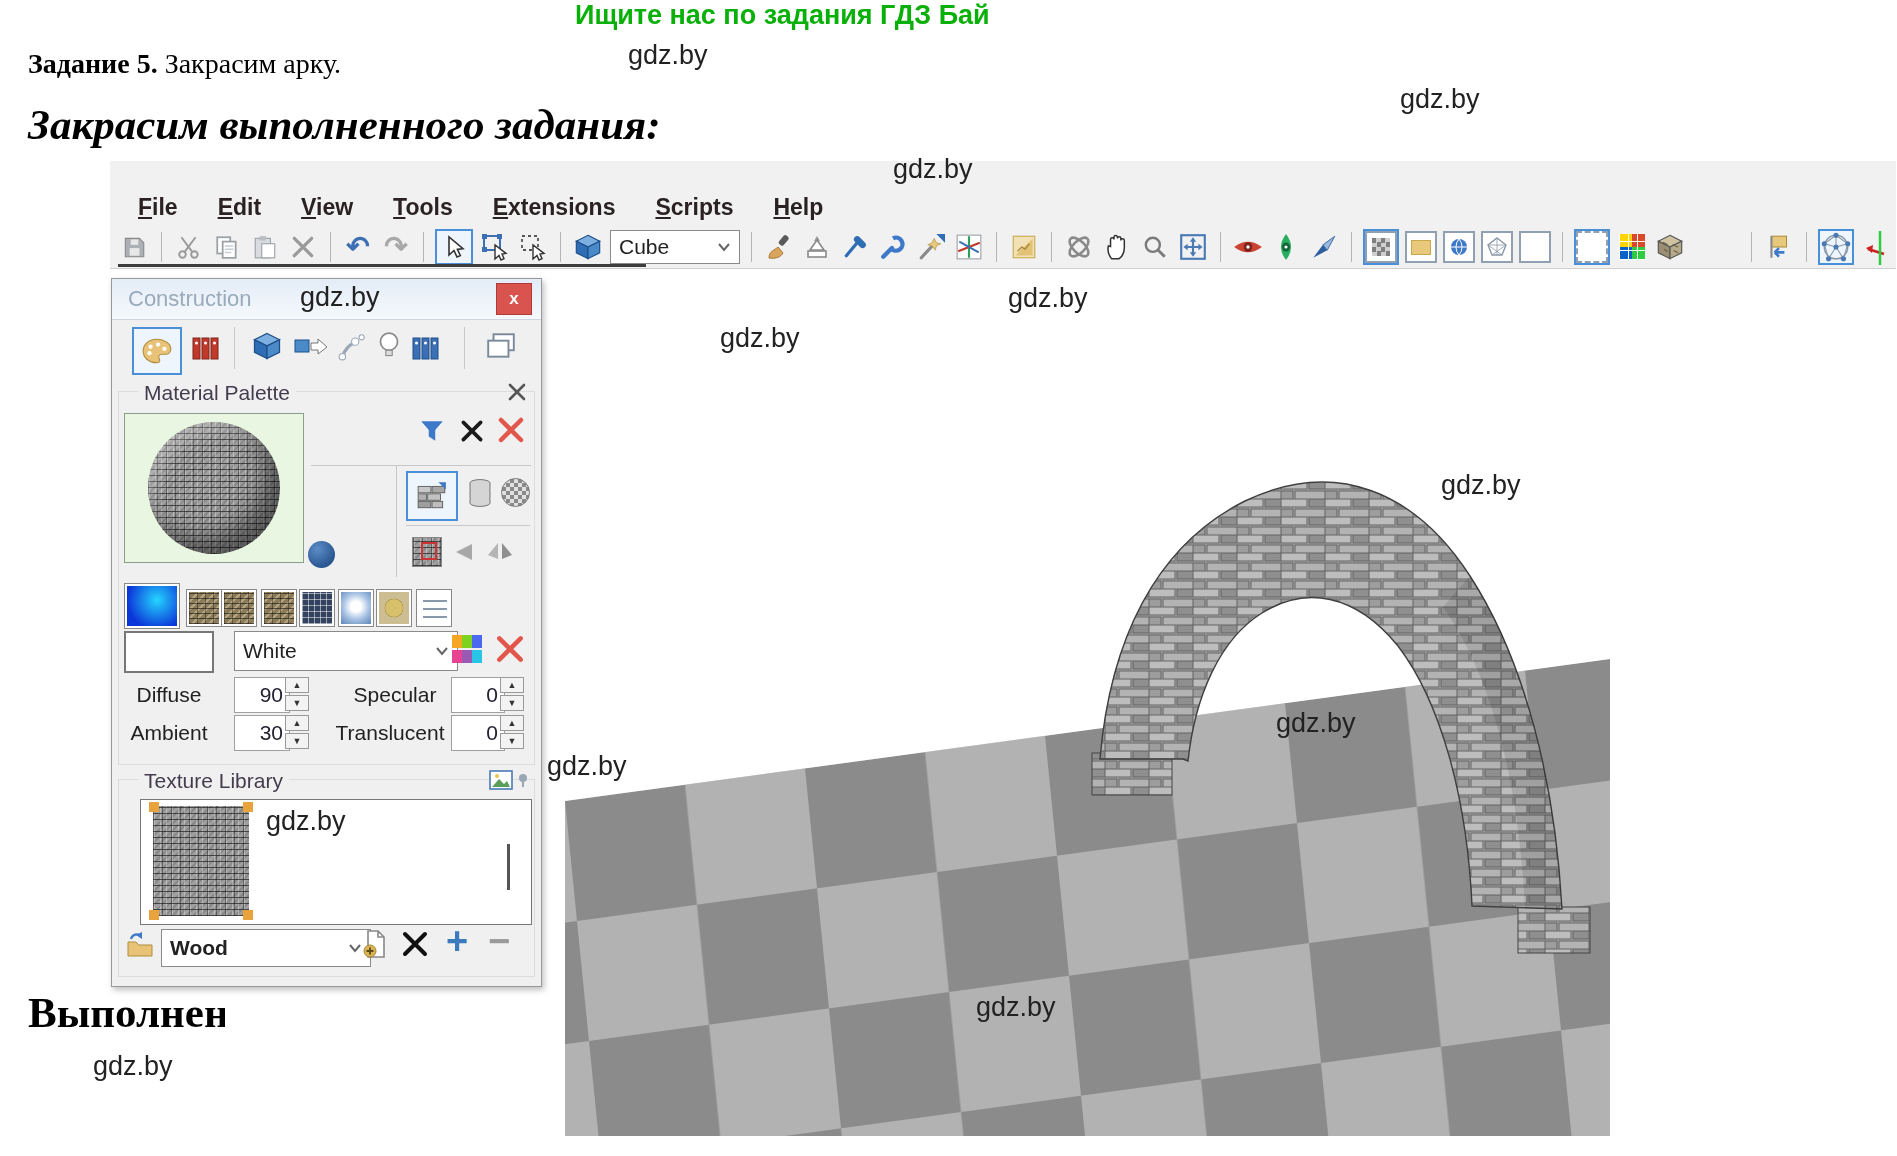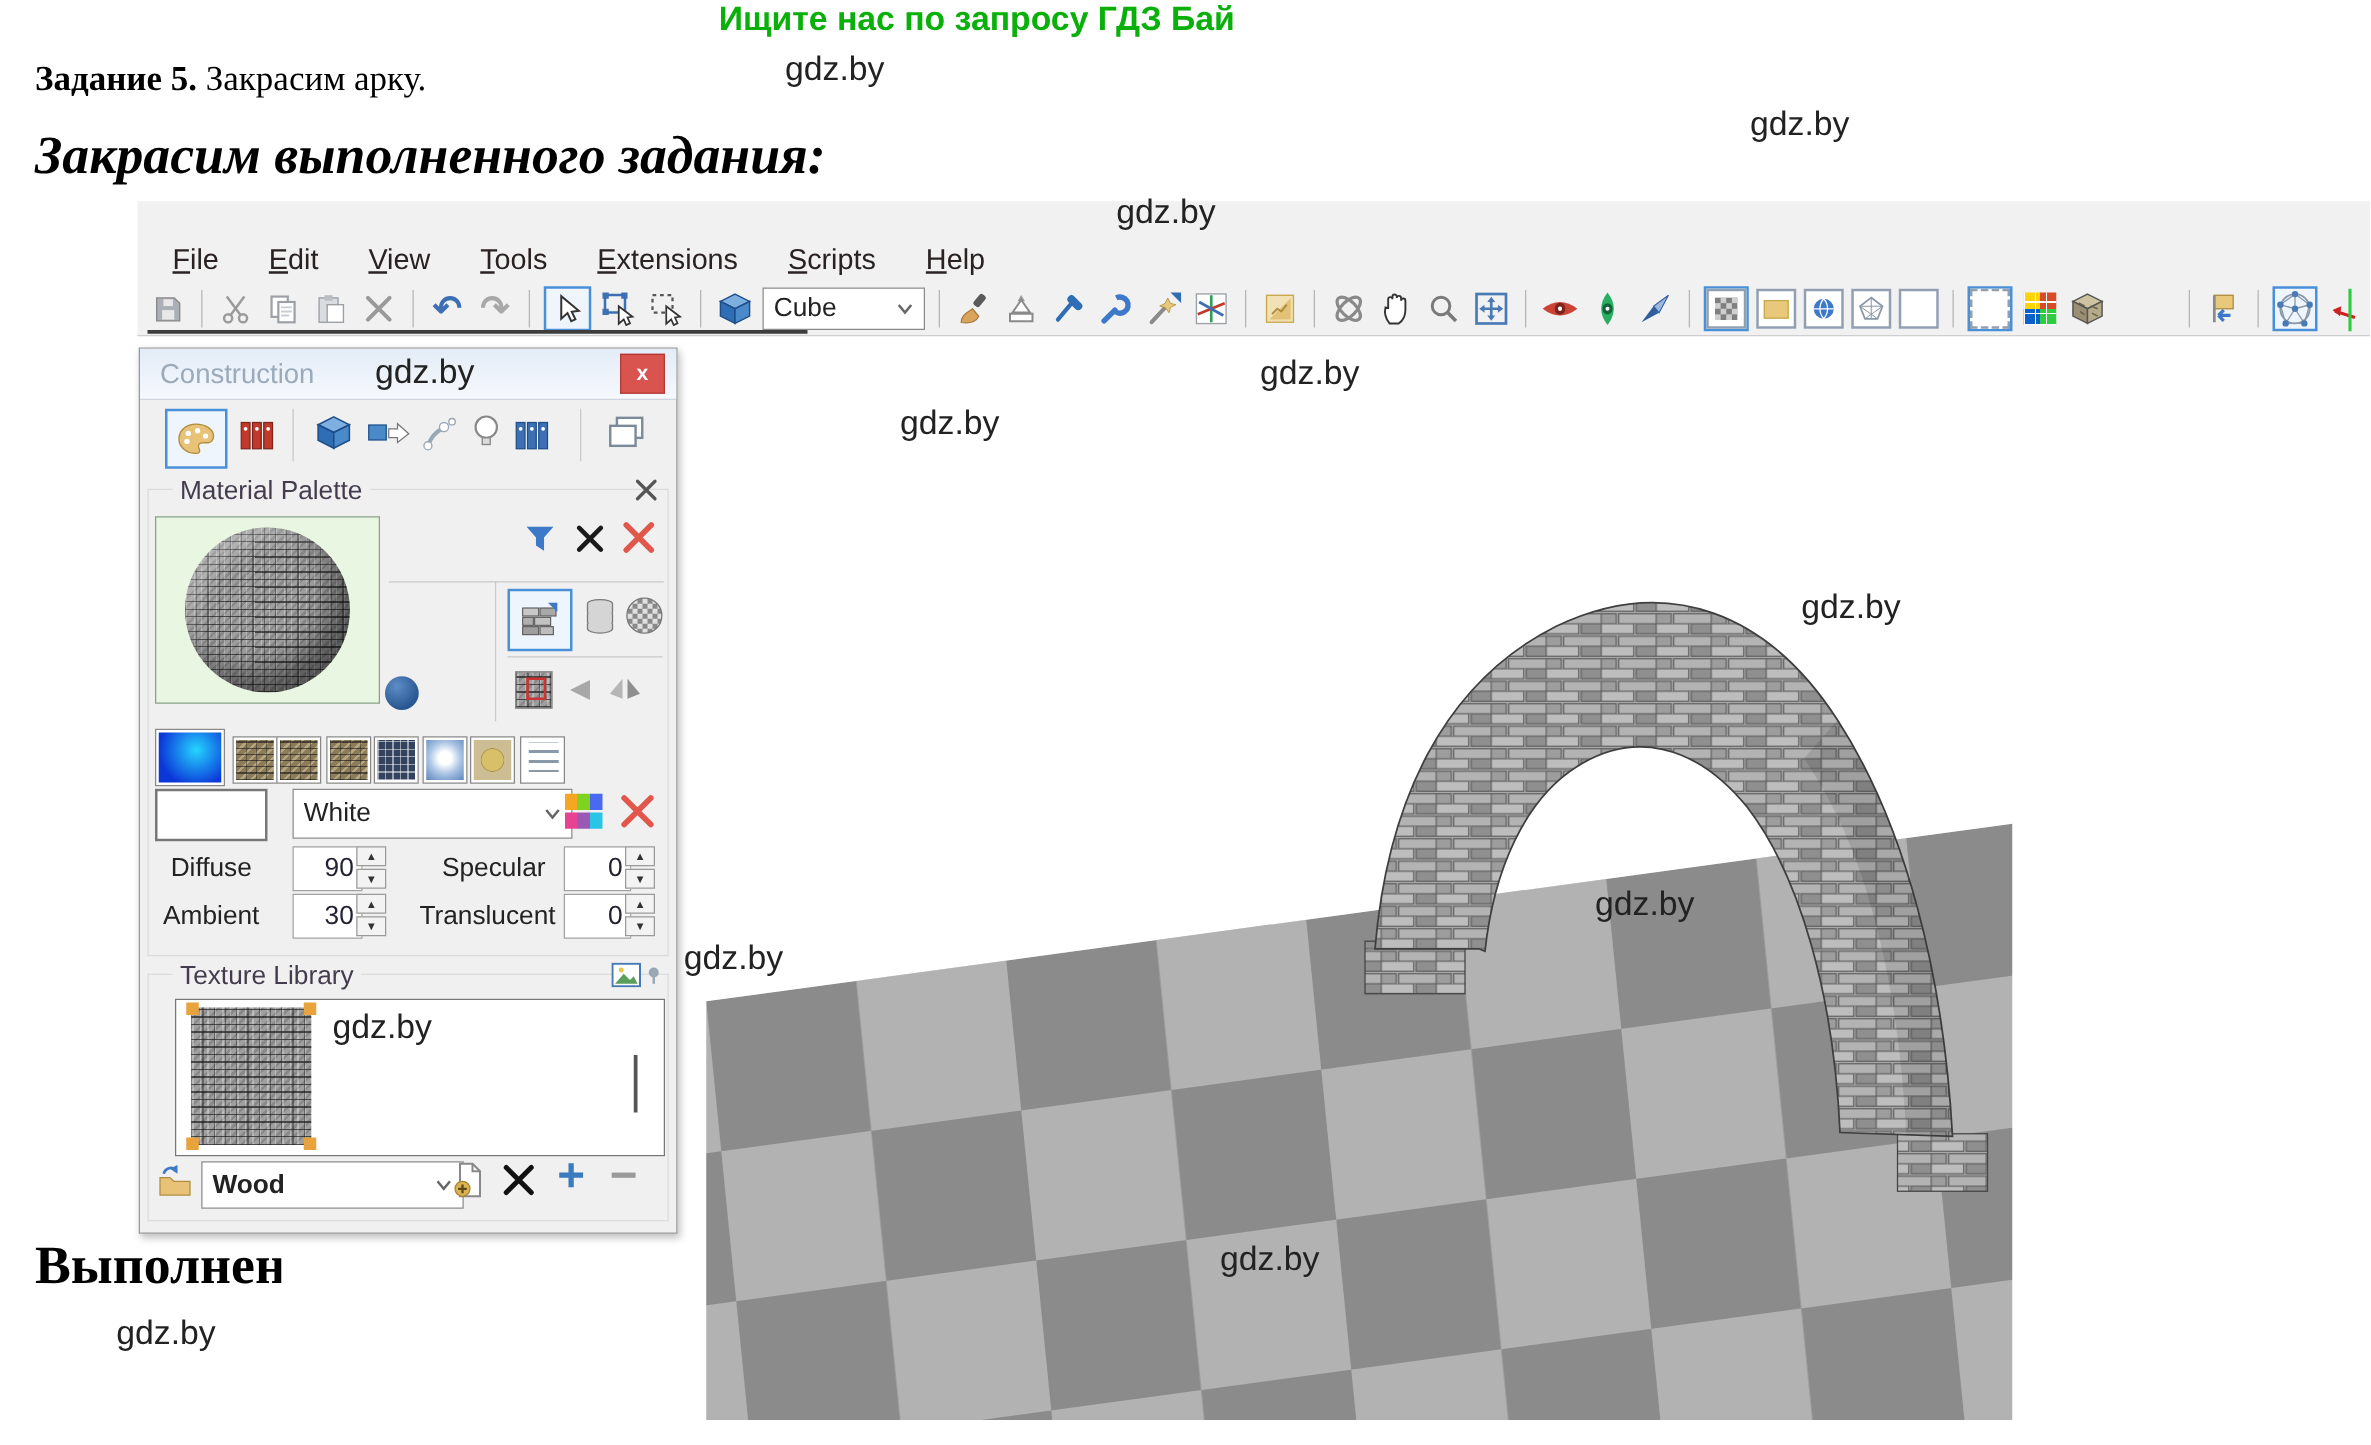--- a/index.html
+++ b/index.html
@@ -4,21 +4,21 @@
 <style>
   html,body{margin:0;padding:0;background:#fff;}
   body{width:1897px;height:1156px;position:relative;font-family:"Liberation Sans",sans-serif;overflow:hidden;}
   .abs{position:absolute;}
   .wm{position:absolute;color:#222;font-size:27px;z-index:9;font-family:"Liberation Sans",sans-serif;}
   .serif{font-family:"Liberation Serif",serif;}
   
   #app{position:absolute;left:110px;top:161px;width:1786px;height:824px;background:#fff;z-index:1;}
   #chrome{position:absolute;left:0;top:0;width:100%;height:107px;background:#f1f1f1;border-bottom:1px solid #cfcfcf;}
   #menubar{position:absolute;left:8px;top:27px;height:38px;display:flex;align-items:center;font-size:23px;color:#2a2222;}
-  .mi{display:inline-block;padding:4px 20px;cursor:default;}
+  .mi{display:inline-block;padding:4px 20px;cursor:default;font-weight:bold;}
   .mi::first-letter{text-decoration:underline;}
   #toolbar{position:absolute;left:8px;top:66px;right:4px;height:40px;display:flex;align-items:center;gap:6px;}
   .tsep{width:1px;height:30px;background:#b5b5b5;margin:0 5px;flex:0 0 auto;}
   .ti{width:32px;height:32px;display:flex;align-items:center;justify-content:center;flex:0 0 auto;}
   .ti svg{display:block;}
   .selbox{border:2px solid #4a90d9;background:#eef5fc;display:flex;align-items:center;justify-content:center;}
   .uar{font-size:28px;font-weight:bold;line-height:1;}
   .dd{background:#fff;border:1px solid #8a8a8a;display:flex;align-items:center;justify-content:space-between;padding:0 8px;font-size:21px;color:#222;}
   .vf{width:28px;height:28px;border:2px solid #90a0b0;background:#fff;display:flex;align-items:center;justify-content:center;}
   .chk-in{width:18px;height:18px;background:repeating-conic-gradient(#cfcfcf 0 90deg,#7f7f7f 0 180deg) 0 0/9px 9px;}
@@ -54,21 +54,21 @@
   
   #banner{position:absolute;left:575px;top:0;font-size:27px;font-weight:600;color:#0ab00a;}
   #h1{position:absolute;left:28px;top:48px;font-size:28px;color:#000;}
   #h2{position:absolute;left:28px;top:100px;font-size:43px;font-weight:bold;font-style:italic;color:#000;}
   #footh{position:absolute;left:28px;top:988px;font-size:43px;font-weight:bold;color:#000;}
   #plinks{position:absolute;left:420px;top:1098px;width:730px;text-align:center;font-size:27px;color:#5c2d91;}
 </style>
 </head>
 <body>
 
-<div id="banner">Ищите нас по запросу ГДЗ Бай</div>
+<div id="banner">Ищите нас по задания ГДЗ Бай</div>
 <div id="h1" class="serif"><b>Задание 5.</b><span> Закрасим арку.</span></div>
 <div id="h2" class="serif">Закрасим выполненного задания:</div>
 
 <div id="app">
   <div id="chrome"></div>
   <div id="menubar">
     <span class="mi">File</span>
     <span class="mi">Edit</span>
     <span class="mi">View</span>
     <span class="mi">Tools</span>

